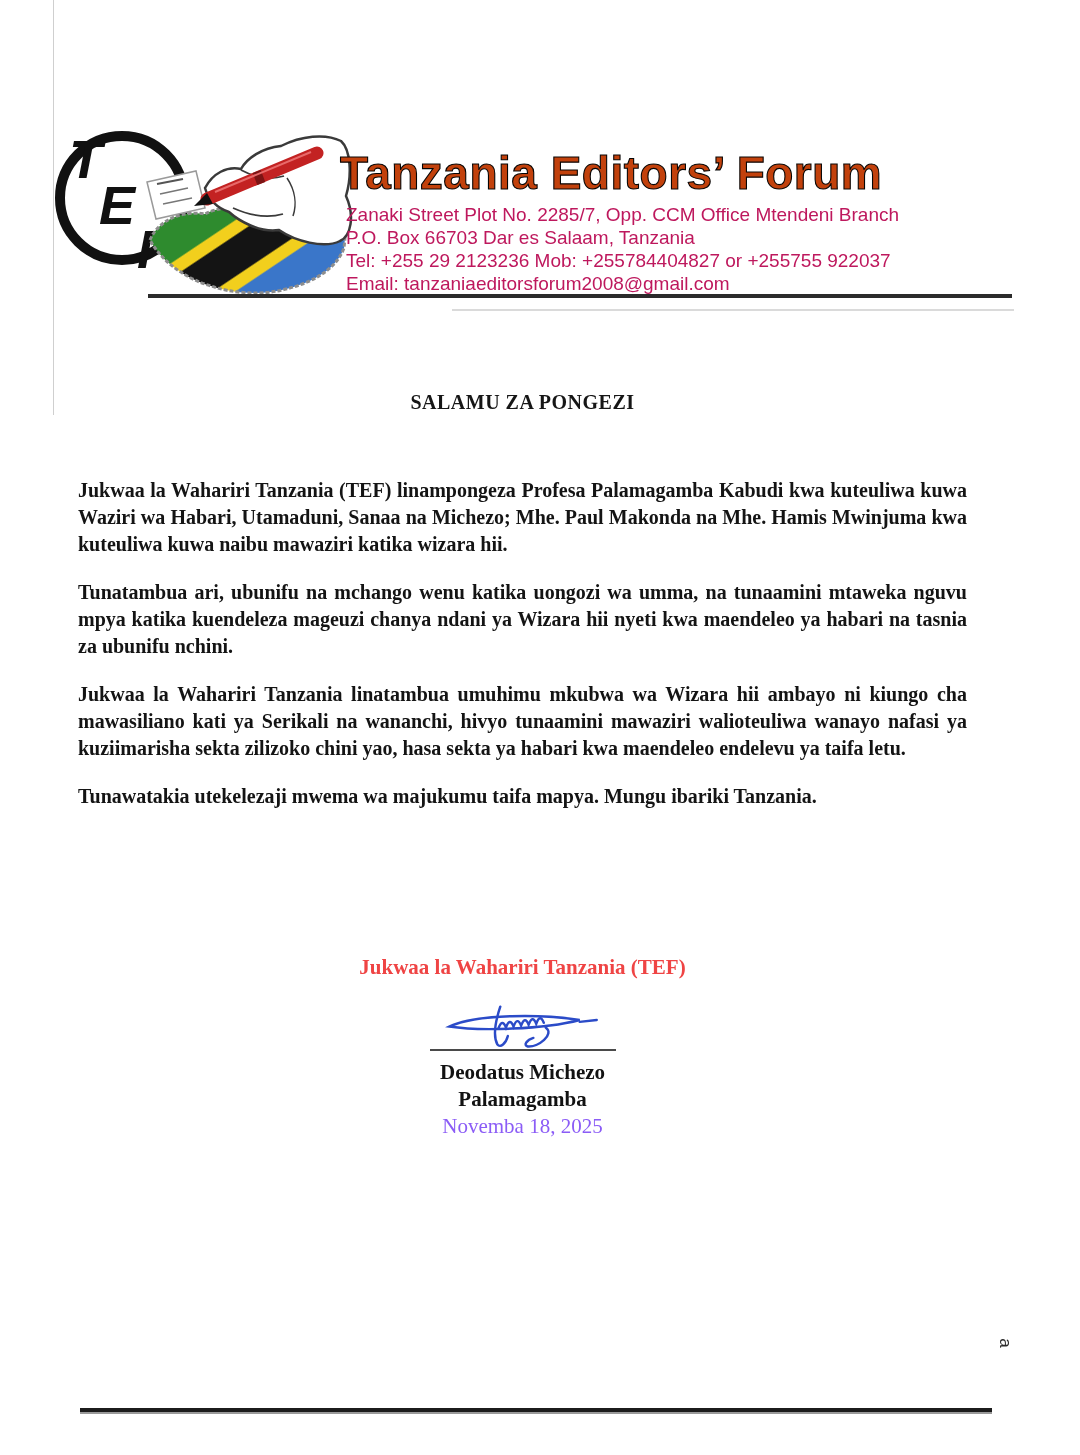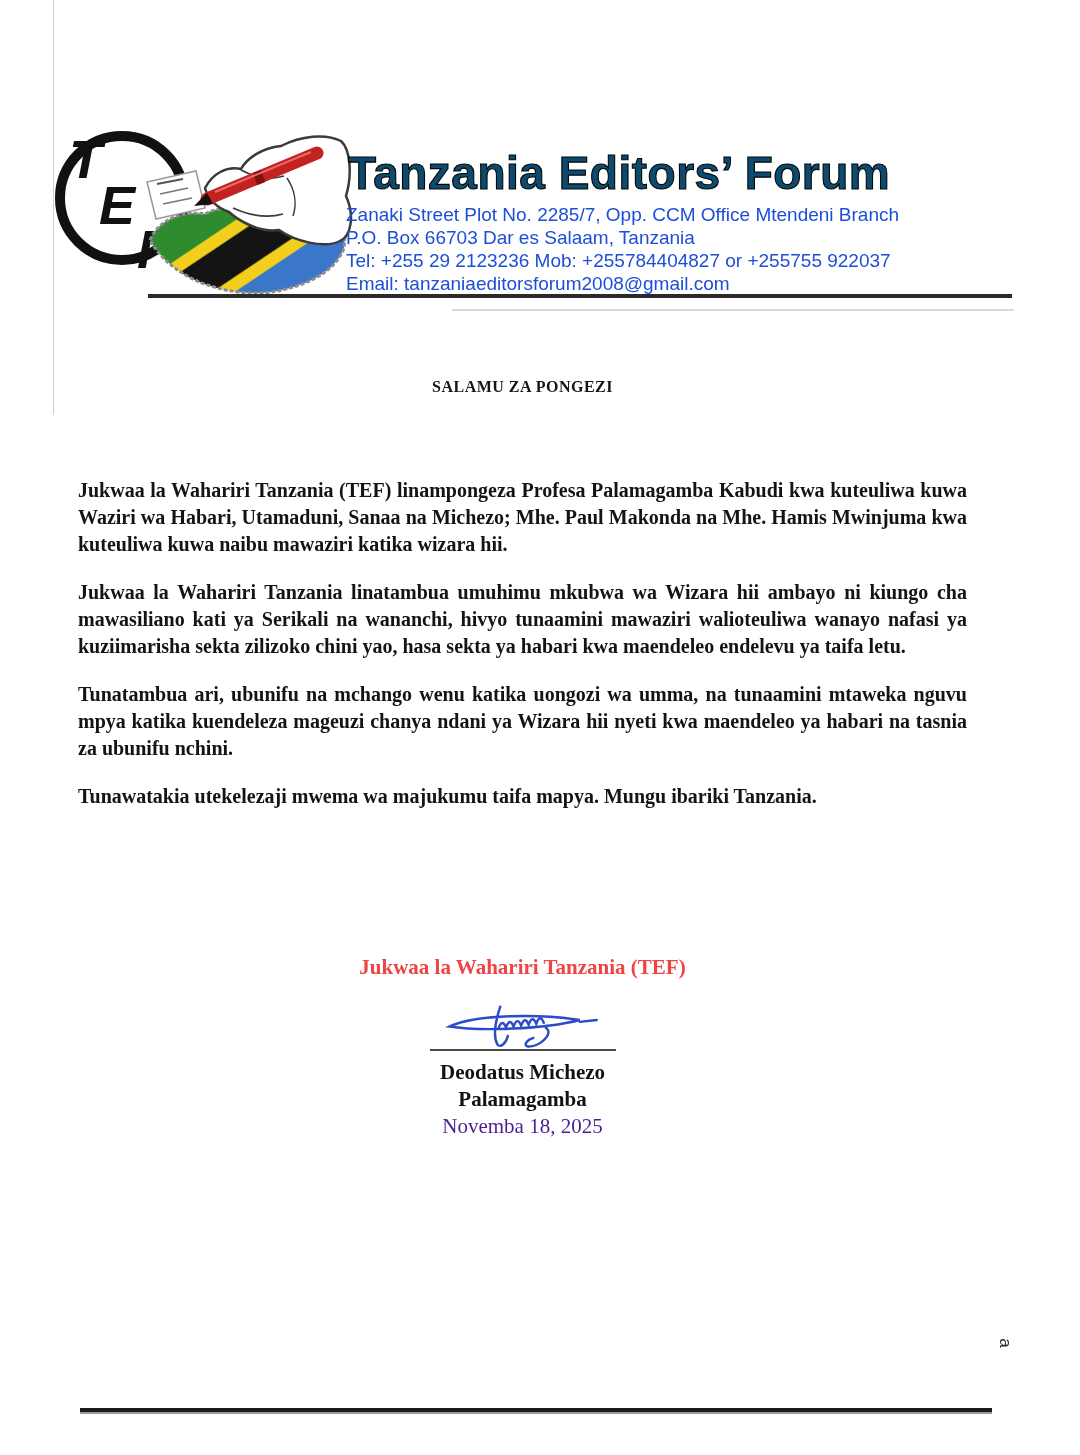--- a/index.html
+++ b/index.html
@@ -36,55 +36,54 @@
     left: 55px; top: 120px;
     width: 300px; height: 188px;
   }
   .org-name {
     position: absolute;
     left: 340px; top: 146px;
     font-family: "Liberation Sans", sans-serif;
     font-weight: bold;
     font-size: 46px;
     letter-spacing: 0.5px;
-    color: #0c4a6e;
+    color: #c2410c;
     -webkit-text-stroke: 1.1px #050505;
     white-space: nowrap;
-    margin-left: 8px;
   }
   .contact {
     position: absolute;
     left: 346px; top: 203px;
     font-family: "Liberation Sans", sans-serif;
     font-size: 19px;
     line-height: 23px;
-    color: #1d4ed8;
+    color: #be185d;
     white-space: nowrap;
   }
   .head-rule {
     position: absolute;
     left: 148px; top: 294px;
     width: 864px; height: 4px;
     background: #2b2b2b;
   }
   .head-rule-shadow {
     position: absolute;
     left: 452px; top: 309px;
     width: 562px; height: 2px;
     background: #dadada;
   }
 
   
   .doc-title {
     position: absolute;
-    left: 78px; top: 378px;
+    left: 78px; top: 391px;
     width: 889px;
     text-align: center;
     font-weight: bold;
-    font-size: 16px;
+    font-size: 20px;
     letter-spacing: 0.5px;
     color: #161616;
   }
   .body-text {
     position: absolute;
     left: 78px; top: 477px;
     width: 889px;
     font-weight: bold;
   }
   .body-text p {
@@ -119,21 +118,21 @@
   }
   .sig-name, .sig-role {
     font-weight: bold;
     font-size: 21px;
     line-height: 27px;
     color: #121212;
   }
   .sig-date {
     font-size: 21px;
     line-height: 27px;
-    color: #4c1d95;
+    color: #8b5cf6;
   }
 
   
   .bottom-rule {
     position: absolute;
     left: 80px; top: 1408px;
     width: 912px; height: 3px;
     border-top: 4px solid #1c1c1c;
     border-bottom: 2px solid #9a9a9a;
     background: #ffffff;
@@ -208,22 +207,22 @@
     <div>Tel: +255 29 2123236 Mob: +255784404827 or +255755 922037</div>
     <div>Email: tanzaniaeditorsforum2008@gmail.com</div>
   </div>
   <div class="head-rule"></div>
   <div class="head-rule-shadow"></div>
 
   <div class="doc-title">SALAMU ZA PONGEZI</div>
 
   <div class="body-text">
     <p>Jukwaa la Wahariri Tanzania (TEF) linampongeza Profesa Palamagamba Kabudi kwa kuteuliwa kuwa Waziri wa Habari, Utamaduni, Sanaa na Michezo; Mhe. Paul Makonda na Mhe. Hamis Mwinjuma kwa kuteuliwa kuwa naibu mawaziri katika wizara hii.</p>
+    <p>Tunatambua ari, ubunifu na mchango wenu katika uongozi wa umma, na tunaamini mtaweka nguvu mpya katika kuendeleza mageuzi chanya ndani ya Wizara hii nyeti kwa maendeleo ya habari na tasnia za ubunifu nchini.</p>
     <p>Jukwaa la Wahariri Tanzania linatambua umuhimu mkubwa wa Wizara hii ambayo ni kiungo cha mawasiliano kati ya Serikali na wananchi, hivyo tunaamini mawaziri walioteuliwa wanayo nafasi ya kuziimarisha sekta zilizoko chini yao, hasa sekta ya habari kwa maendeleo endelevu ya taifa letu.</p>
-    <p>Tunatambua ari, ubunifu na mchango wenu katika uongozi wa umma, na tunaamini mtaweka nguvu mpya katika kuendeleza mageuzi chanya ndani ya Wizara hii nyeti kwa maendeleo ya habari na tasnia za ubunifu nchini.</p>
     <p>Tunawatakia utekelezaji mwema wa majukumu taifa mapya. Mungu ibariki Tanzania.</p>
   </div>
 
   <div class="sig-block">
     <div class="sig-org">Jukwaa la Wahariri Tanzania (TEF)</div>
     <svg class="sig-image" viewBox="0 0 175 55" aria-hidden="true">
       <g fill="none" stroke="#2b4bc8" stroke-width="2.6" stroke-linecap="round">
         <path d="M10,26 C40,12 110,13 148,19 C110,29 42,31 10,26 Z"></path>
         <path d="M64,5 C59,20 56,36 61,45 C64,49 70,44 72,36"></path>
         <path d="M62,28 q4,-11 8,-1 q4,-11 8,-1 q4,-11 8,-1 q4,-11 8,-1 q4,-11 8,-1 q4,-11 8,-1"></path>

